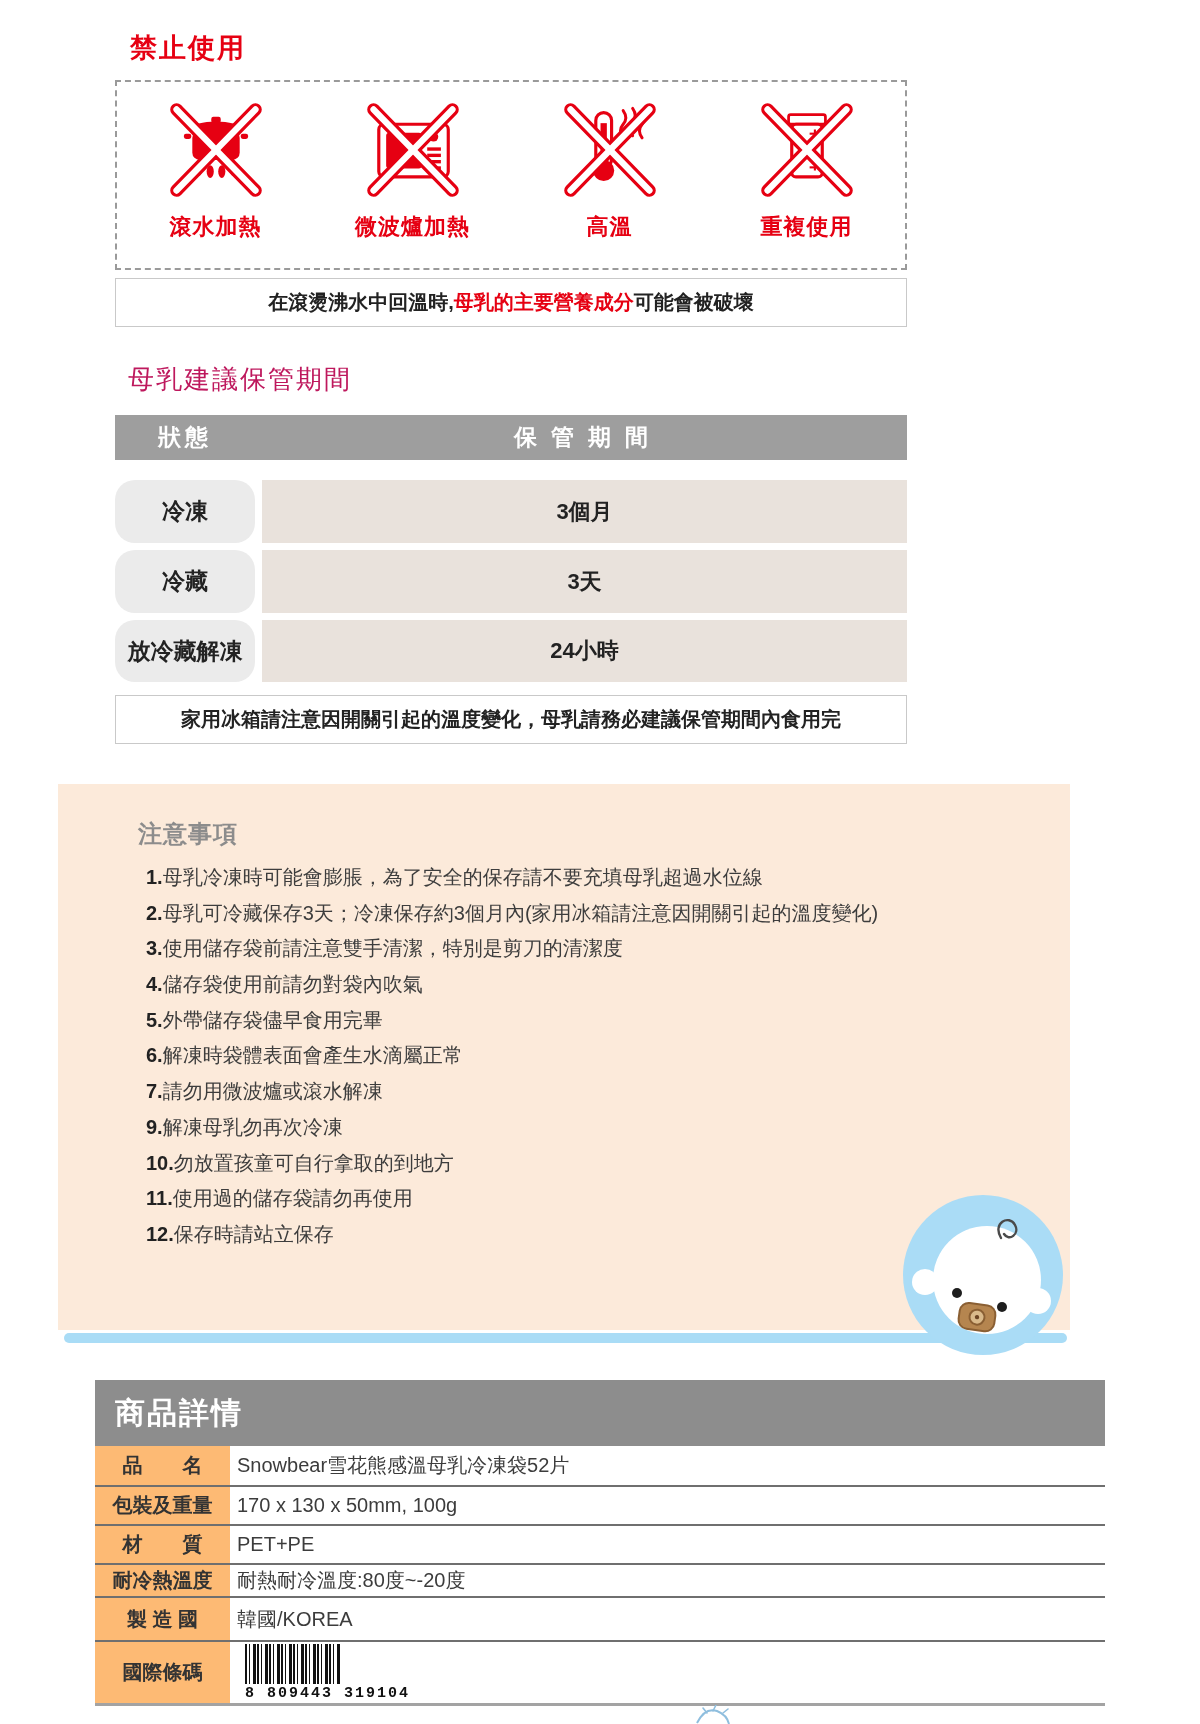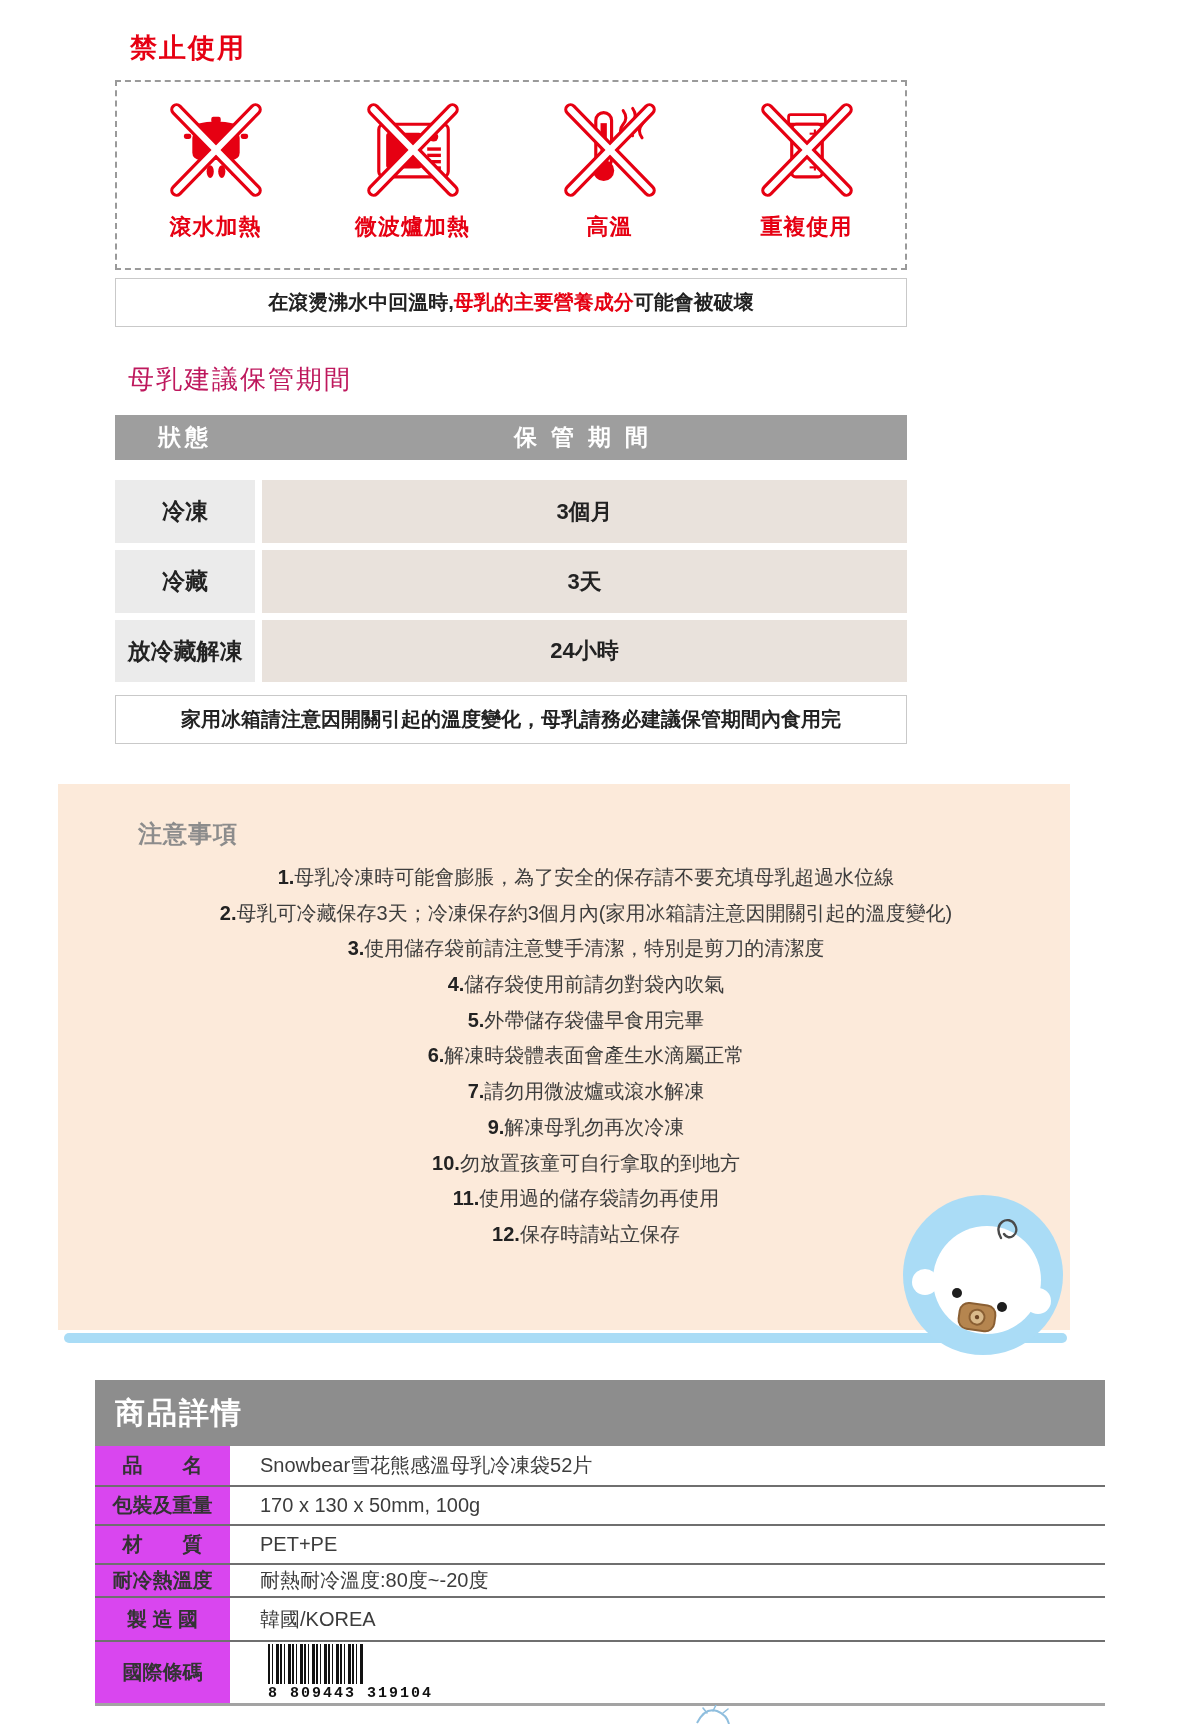--- a/index.html
+++ b/index.html
@@ -21,44 +21,44 @@
   .note2{top:695px;font-weight:600;}
   .red-seg{color:#e60012;}
 
   
   .storage-title{left:128px;top:362px;font-size:26px;color:#be185d;font-weight:500;letter-spacing:2px;}
   .st-header{left:115px;top:415px;width:792px;height:45px;background:#9e9e9e;display:flex;align-items:center;}
   .st-header .h1{width:140px;text-align:center;color:#fff;font-size:23px;font-weight:bold;letter-spacing:4px;}
   .st-header .h2{flex:1;text-align:center;color:#fff;font-size:23px;font-weight:bold;letter-spacing:14px;text-indent:14px;}
   .st-row{left:115px;width:792px;height:63px;display:flex;column-gap:7px;}
   .st-row .c1{width:140px;background:#ebebeb;display:flex;align-items:center;justify-content:center;
-              font-size:23px;font-weight:bold;color:#222;}
+              font-size:23px;font-weight:bold;color:#222;border-radius:20px;}
   .st-row .c2{flex:1;background:#e9e2dc;display:flex;align-items:center;justify-content:center;
               font-size:22px;font-weight:bold;color:#222;}
   .st-r1{top:480px;} .st-r2{top:550px;} .st-r3{top:620px;height:62px;}
 
   
   .notice-panel{left:58px;top:784px;width:1012px;height:546px;background:#fceada;}
   .notice-title{left:138px;top:818px;font-size:24px;font-weight:600;color:#8c8c8c;letter-spacing:1px;}
   .notice-list{left:146px;top:867px;width:880px;list-style:none;margin:0;padding:0;}
-  .notice-list li{font-size:20px;line-height:20px;margin-bottom:15.7px;color:#3d3d3d;white-space:nowrap;text-align:center;}
+  .notice-list li{font-size:20px;line-height:20px;margin-bottom:15.7px;color:#3d3d3d;white-space:nowrap;}
   .notice-list .num{font-weight:bold;color:#222;}
 
   .blue-bar{left:64px;top:1333px;width:1003px;height:10px;background:#a9dcf6;border-radius:5px;}
   .mascot{left:903px;top:1192px;width:160px;height:170px;}
 
   
   .details-header{left:95px;top:1380px;width:1010px;height:66px;background:#8d8d8d;box-sizing:border-box;
                   display:flex;align-items:center;padding-left:20px;color:#fff;font-size:30px;font-weight:bold;letter-spacing:2px;}
   .details-table{left:95px;top:1446px;width:1010px;border-bottom:3px solid #a3a3a3;box-sizing:border-box;}
   .d-row{display:flex;align-items:center;}
   .d-row + .d-row{border-top:2px solid #6f6f6f;}
-  .d-label{width:135px;background:#d946ef;align-self:stretch;display:flex;align-items:center;justify-content:center;
+  .d-label{width:135px;background:#fdba74;align-self:stretch;display:flex;align-items:center;justify-content:center;
            font-size:20px;font-weight:bold;color:#333;text-align:center;}
-  .d-value{flex:1;padding-left:30px;font-size:20px;color:#3c3c3c;}
+  .d-value{flex:1;padding-left:7px;font-size:20px;color:#3c3c3c;}
   .dr1{height:39px;} .dr2{height:37px;} .dr3{height:37px;} .dr4{height:31px;} .dr5{height:42px;} .dr6{height:61px;}
 
   .barcode{margin-left:8px;display:inline-block;}
   .barcode-bars{width:96px;height:40px;
     background:repeating-linear-gradient(90deg,#111 0 2px,#fff 2px 4px,#111 4px 5px,#fff 5px 8px,#111 8px 11px,#fff 11px 12px);}
   .barcode-digits{font-family:"Liberation Mono","DejaVu Sans Mono",monospace;font-size:15px;font-weight:bold;
                   color:#111;letter-spacing:2px;margin-top:1px;white-space:nowrap;}
 
   .bottom-squiggle{left:683px;top:1705px;width:60px;height:19px;}
 </style>

